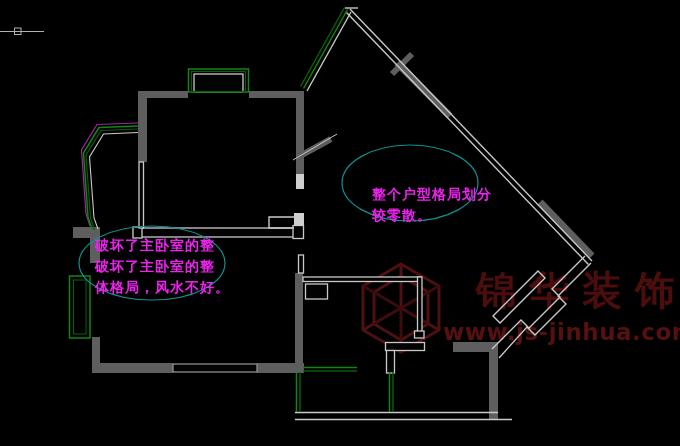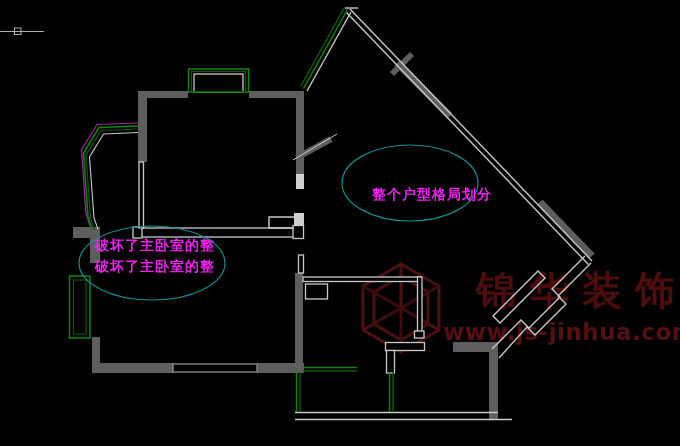--- a/index.html
+++ b/index.html
@@ -137,19 +137,21 @@
     </g>
 
     <g fill="none" stroke="#0f9191" stroke-width="1.2">
       <ellipse cx="410" cy="183" rx="68" ry="38"></ellipse>
       <ellipse cx="152" cy="263" rx="73" ry="37"></ellipse>
     </g>
   </svg>
 
   <div class="note note-layout">
     <div>整个户型格局划分</div>
+    <div>较零散。</div>
   </div>
   <div class="note note-bedroom">
     <div>破坏了主卧室的整</div>
     <div>破坏了主卧室的整</div>
+    <div>体格局，风水不好。</div>
   </div>
 
 </div>
 
 </body></html>

